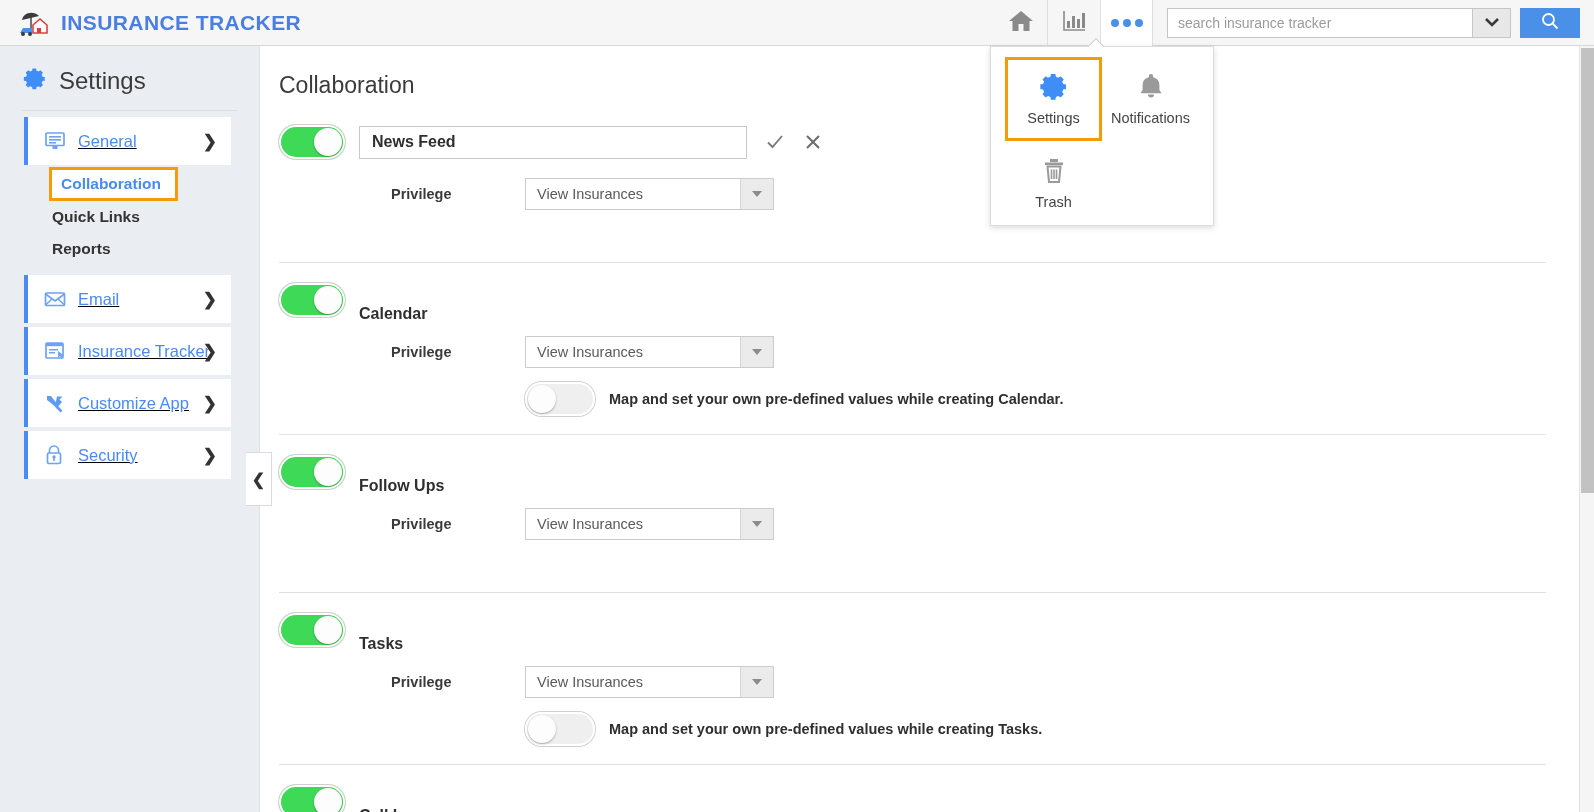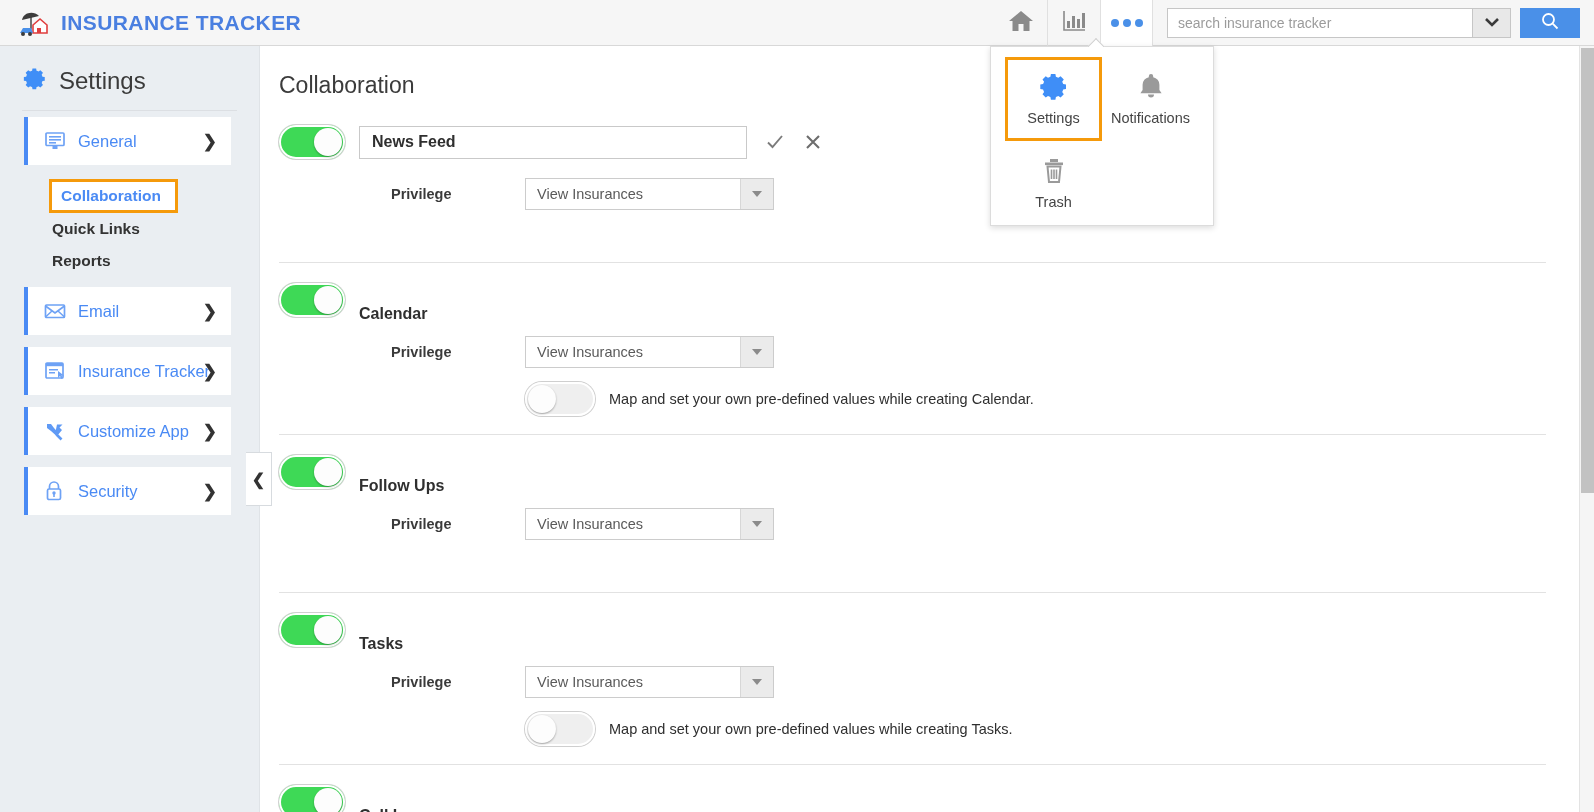--- a/index.html
+++ b/index.html
@@ -80,23 +80,23 @@
 
   
   .sidebar {
     position: absolute; top: 46px; left: 0; width: 260px; height: 766px;
     background: #eaeef2; border-right: 1px solid #dfe3e7;
   }
   .sb-head { display: flex; align-items: center; gap: 11px; padding: 20px 0 14px 22px; }
   .sb-head-text { font-size: 24px; color: #3b3b3b; }
   .sb-rule { height: 1px; background: #dcdfe3; margin: 0 22px 6px 22px; }
   .sb-group {
-    display: flex; align-items: center; background: #ffffff; margin: 4px 28px 12px 24px;
+    display: flex; align-items: center; background: #ffffff; margin: 4px 28px 0 24px;
     border-left: 4px solid #4a8af4; min-height: 48px; padding: 6px 0 6px 16px;
-    cursor: pointer; position: relative;
+    cursor: pointer; position: relative; text-decoration: underline;
   }
   .sb-group-icon { width: 26px; display: flex; align-items: center; justify-content: flex-start; }
   .sb-group-label { font-size: 16.5px; color: #4a8af4; line-height: 1.15; flex: 1; padding-left: 8px; }
   .sb-chevron { position: absolute; right: 14px; font-size: 17px; color: #333; font-weight: bold; }
   .sb-sub { padding: 7px 0 7px 52px; font-size: 15.5px; font-weight: bold; color: #333; cursor: pointer; }
   .sb-sub.active {
     color: #4a8af4; background: #fff; border: 3px solid #f59a0b;
     display: inline-block; margin-left: 49px; padding: 5px 14px 5px 9px;
   }
   .sb-sublist { padding-top: 2px; padding-bottom: 6px; }
@@ -153,21 +153,21 @@
   }
   .select-arrow {
     width: 33px; background: #ebebeb; border-left: 1px solid #d7d7d7;
     display: flex; align-items: center; justify-content: center;
   }
   .select-arrow::after {
     content: ""; width: 0; height: 0; border-left: 5px solid transparent;
     border-right: 5px solid transparent; border-top: 6px solid #8b8b8b;
   }
   .map-row { display: flex; align-items: center; gap: 14px; margin: 14px 0 0 246px; }
-  .map-text { font-size: 14.5px; font-weight: normal; color: #2f2f2f; }
+  .map-text { font-size: 14.5px; font-weight: bold; color: #2f2f2f; }
   .spacer-block { height: 34px; }
 
   
   .scrollbar {
     position: absolute; top: 46px; right: 0; width: 15px; height: 766px;
     background: #f5f5f5; border-left: 1px solid #e3e3e3; z-index: 30;
   }
   .scrollthumb {
     position: absolute; top: 2px; left: 1px; width: 13px; height: 445px;
     background: #c2c2c2; cursor: pointer;

